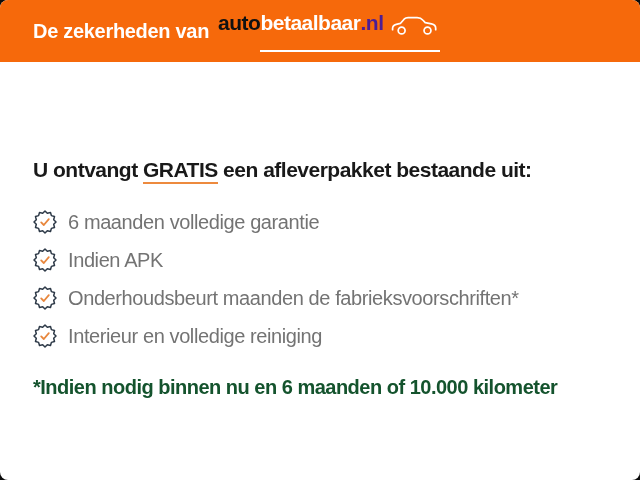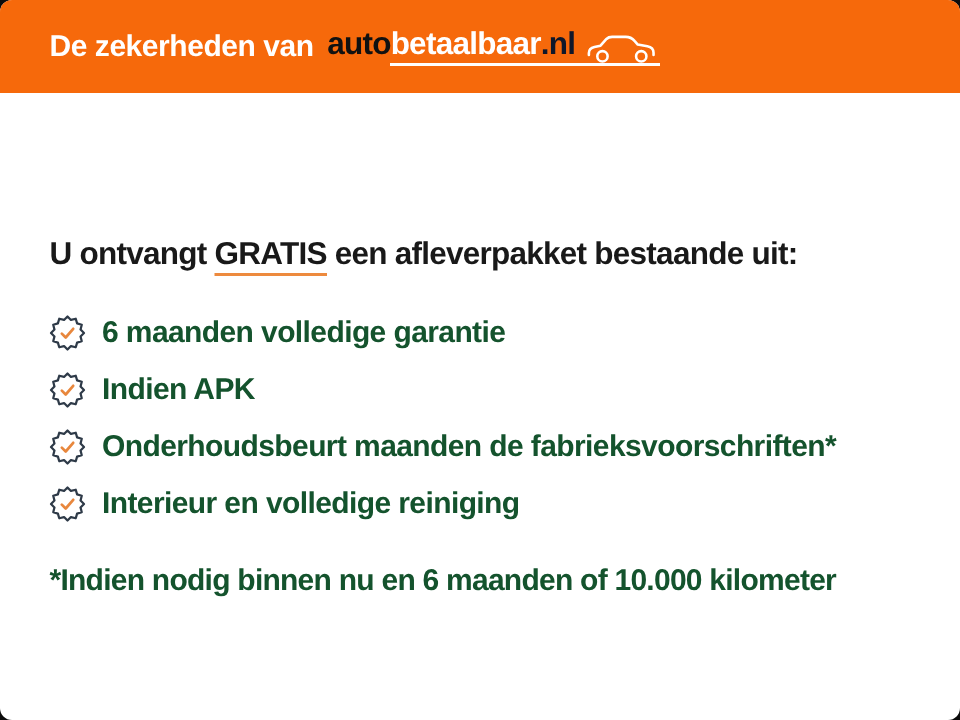--- a/index.html
+++ b/index.html
@@ -39,24 +39,24 @@
     font-size: 21px;
     font-weight: 800;
     letter-spacing: -0.5px;
     white-space: nowrap;
   }
   .logo-auto { color: #111111; }
   .logo-underline {
     display: inline-flex;
     align-items: flex-end;
     border-bottom: 2px solid #ffffff;
-    padding-bottom: 0;
+    padding-bottom: 15px;
   }
   .logo-betaalbaar { color: #ffffff; }
-  .logo-nl { color: #0f172a; }
+  .logo-nl { color: #4c1d95; }
   .car-svg { display: block; margin-left: 7px; margin-bottom: -1px; }
   
   .main {
     padding: 0 33px;
     color: #191919;
     margin-top: 30px;
   }
   .title {
     margin: 0;
     padding-top: 66px;
@@ -78,23 +78,23 @@
   .benefit {
     display: flex;
     align-items: center;
     height: 24px;
     margin-bottom: 14px;
     white-space: nowrap;
   }
   .benefit .badge { flex: 0 0 auto; margin-right: 11px; }
   .benefit-label {
     font-size: 20px;
-    font-weight: 700;
+    font-weight: 400;
     letter-spacing: -0.4px;
-    color: #14532d;
+    color: #737373;
   }
   .footnote {
     margin: 28px 0 0 0;
     font-size: 20px;
     font-weight: 800;
     letter-spacing: -0.5px;
     white-space: nowrap;
     color: #14532d;
   }
 </style>

